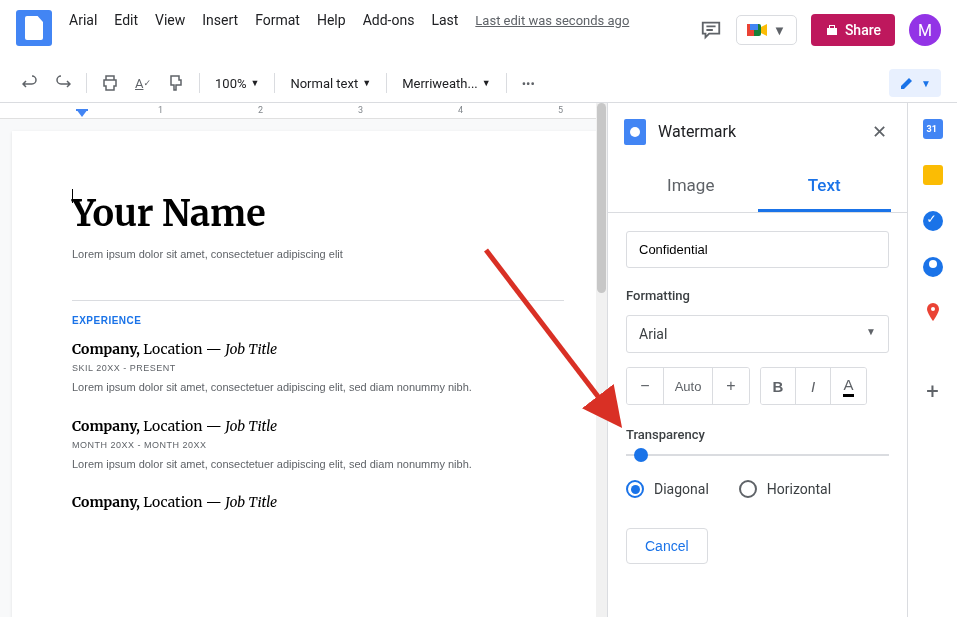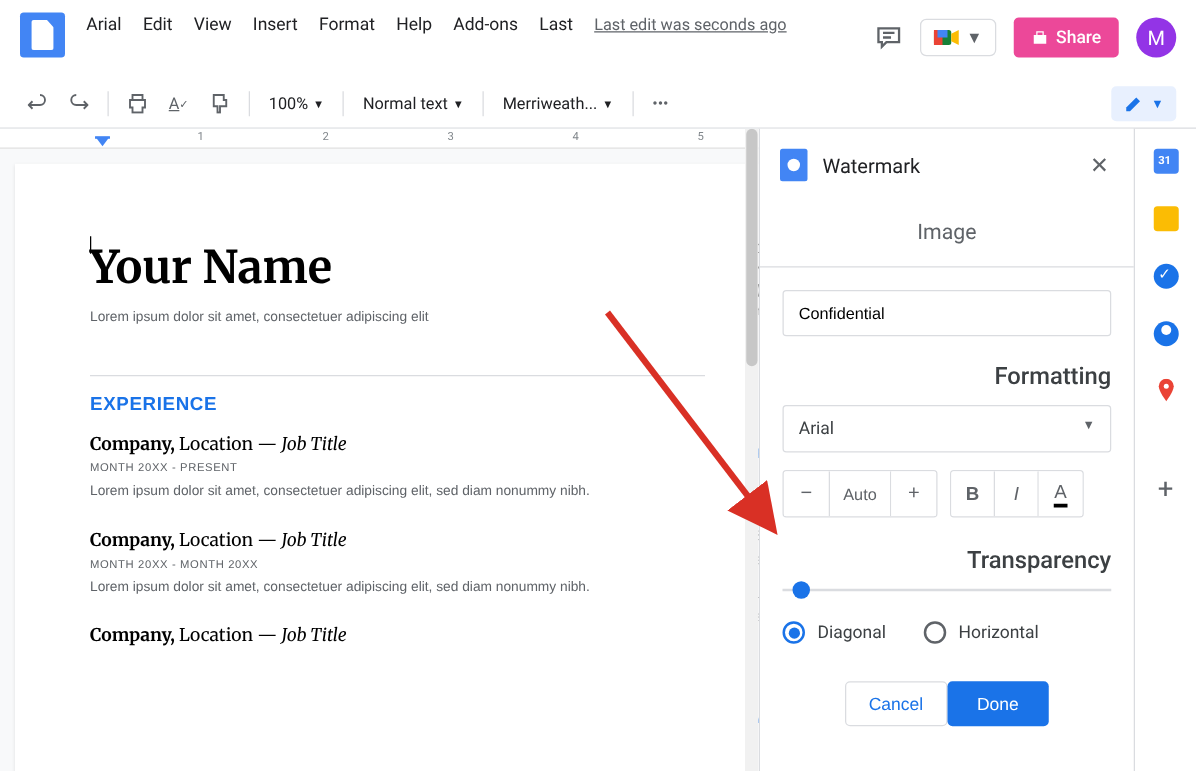--- a/index.html
+++ b/index.html
@@ -11,38 +11,38 @@
 .title-row { display: flex; align-items: center; gap: 12px; margin-bottom: 3px; }
 .doc-title { font-size: 18px; color: #5f6368; font-weight: 400; }
 .title-icons { display: flex; gap: 10px; color: #5f6368; }
 .title-icons span { cursor: pointer; }
 .menu-bar { display: flex; gap: 3px; align-items: center; font-size: 14px; color: #202124; }
 .menu-bar span { padding: 4px 7px; cursor: pointer; border-radius: 3px; }
 .last-edit { color: #5f6368; text-decoration: underline; font-size: 13px; }
 .header-right { display: flex; align-items: center; gap: 14px; margin-top: 6px; }
 .comment-icon { width: 22px; height: 22px; color: #5f6368; cursor: pointer; }
 .meet-btn { display: flex; align-items: center; padding: 6px 10px; border: 1px solid #dadce0; border-radius: 5px; cursor: pointer; gap: 4px; }
-.share-btn { display: flex; align-items: center; gap: 6px; background: #ec4899; color: #fff; padding: 8px 14px; border-radius: 4px; font-size: 14px; font-weight: 500; cursor: pointer; }
+.share-btn { display: flex; align-items: center; gap: 6px; background: #be185d; color: #fff; padding: 8px 14px; border-radius: 4px; font-size: 14px; font-weight: 500; cursor: pointer; }
 .avatar { width: 32px; height: 32px; border-radius: 50%; background: #9334e6; color: #fff; display: flex; align-items: center; justify-content: center; font-size: 16px; cursor: pointer; }
 .toolbar { display: flex; align-items: center; padding: 5px 16px; border-bottom: 1px solid #dadce0; gap: 5px; height: 39px; }
 .tb-btn { padding: 5px 6px; color: #5f6368; cursor: pointer; border-radius: 3px; display: flex; align-items: center; }
 .tb-sep { width: 1px; height: 20px; background: #dadce0; margin: 0 4px; }
 .tb-dropdown { display: flex; align-items: center; gap: 4px; padding: 4px 6px; color: #202124; cursor: pointer; font-size: 13px; }
 .edit-mode { margin-left: auto; background: #e8f0fe; padding: 6px 10px; border-radius: 4px; display: flex; align-items: center; gap: 6px; color: #1a73e8; cursor: pointer; }
 .main-area { display: flex; height: calc(617px - 64px - 39px); }
 .doc-area { flex: 1; background: #f8f9fa; position: relative; overflow: hidden; }
 .ruler { height: 16px; background: #fff; border-bottom: 1px solid #e0e0e0; font-size: 9px; color: #80868b; position: relative; padding-left: 58px; }
 .ruler-mark { position: absolute; top: 2px; }
 .ruler-indent { position: absolute; left: 76px; top: 6px; }
 .page { background: #fff; margin: 12px 0 0 12px; width: 612px; min-height: 800px; padding: 60px 60px 0 60px; box-shadow: 0 1px 3px rgba(0,0,0,0.1); position: relative; font-family: Georgia, serif; }
 .cursor-line { position: absolute; left: 60px; top: 58px; width: 1px; height: 14px; background: #000; }
 .doc-name { font-family: 'Merriweather', Georgia, serif; font-size: 36px; font-weight: 700; color: #000; margin-bottom: 12px; }
 .doc-tagline { font-size: 11px; color: #5f6368; font-family: Arial, sans-serif; margin-bottom: 40px; }
 .doc-divider { border: none; border-top: 1px solid #dadce0; margin-bottom: 14px; }
-.section-head { font-size: 15px; font-weight: 700; color: #1a73e8; letter-spacing: 0.5px; margin-bottom: 14px; font-family: Arial, sans-serif; }
+.section-head { font-size: 10px; font-weight: 700; color: #1a73e8; letter-spacing: 0.5px; margin-bottom: 14px; font-family: Arial, sans-serif; }
 .job { margin-bottom: 20px; }
 .job-line { font-family: 'Merriweather', Georgia, serif; font-size: 14px; color: #000; margin-bottom: 5px; }
 .job-line b { font-weight: 700; }
 .job-line i { font-style: italic; }
 .job-date { font-size: 9px; color: #5f6368; letter-spacing: 0.5px; margin-bottom: 6px; font-family: Arial, sans-serif; }
 .job-desc { font-size: 11px; color: #5f6368; font-family: Arial, sans-serif; line-height: 1.6; }
 .right-col-text { position: absolute; right: 0; top: 60px; font-size: 11px; color: #000; font-family: Arial, sans-serif; line-height: 1.5; text-align: left; }
 .skills-head { position: absolute; right: 0; top: 226px; font-size: 11px; font-weight: 700; color: #1a73e8; letter-spacing: 0.5px; font-family: Arial, sans-serif; }
 .skills-body { position: absolute; right: 0; top: 250px; font-size: 11px; color: #5f6368; font-family: Arial, sans-serif; line-height: 1.75; }
 .awards-head { position: absolute; right: 0; top: 438px; font-size: 11px; font-weight: 700; color: #1a73e8; letter-spacing: 0.5px; font-family: Arial, sans-serif; }
@@ -51,38 +51,38 @@
 .sb-header { display: flex; align-items: center; padding: 14px 16px; gap: 12px; border-bottom: 1px solid transparent; }
 .sb-icon { width: 22px; height: 26px; background: #4285f4; border-radius: 2px; position: relative; }
 .sb-icon::after { content: ""; position: absolute; width: 10px; height: 10px; background: #fff; border-radius: 50%; top: 8px; left: 6px; }
 .sb-title { font-size: 16px; color: #202124; flex: 1; }
 .sb-close { font-size: 18px; color: #5f6368; cursor: pointer; padding: 4px; }
 .sb-tabs { display: flex; padding: 0 16px; border-bottom: 1px solid #dadce0; }
 .sb-tab { flex: 1; text-align: center; padding: 14px 0; font-size: 17px; color: #5f6368; cursor: pointer; border-bottom: 3px solid transparent; }
 .sb-tab.active { color: #1a73e8; border-bottom-color: #1a73e8; font-weight: 500; }
 .sb-content { padding: 18px; }
 .sb-input { width: 100%; padding: 10px 12px; border: 1px solid #dadce0; font-size: 13px; border-radius: 3px; margin-bottom: 20px; }
-.sb-label { font-size: 19px; color: #3c4043; margin-bottom: 12px; font-weight: 500; text-align: right; }
+.sb-label { font-size: 13px; color: #3c4043; margin-bottom: 12px; font-weight: 500; }
 .font-select { width: 100%; padding: 10px 12px; border: 1px solid #dadce0; border-radius: 3px; display: flex; justify-content: space-between; align-items: flex-start; margin-bottom: 14px; cursor: pointer; font-size: 14px; }
 .format-row { display: flex; gap: 10px; margin-bottom: 22px; }
 .size-group { display: flex; border: 1px solid #dadce0; border-radius: 3px; overflow: hidden; }
 .size-btn { width: 36px; height: 36px; border: none; background: #fff; display: flex; align-items: center; justify-content: center; cursor: pointer; font-size: 16px; color: #5f6368; }
 .size-mid { width: 50px; border-left: 1px solid #dadce0; border-right: 1px solid #dadce0; font-size: 13px; }
 .style-group { display: flex; border: 1px solid #dadce0; border-radius: 3px; overflow: hidden; }
 .style-btn { width: 35px; height: 36px; border: none; background: #fff; display: flex; align-items: center; justify-content: center; cursor: pointer; color: #5f6368; font-size: 15px; }
 .style-btn:not(:last-child) { border-right: 1px solid #dadce0; }
 .slider-wrap { margin-bottom: 24px; }
 .slider { width: 100%; height: 2px; background: #dadce0; position: relative; margin-top: 12px; cursor: pointer; }
 .slider-thumb { position: absolute; left: 8px; top: -6px; width: 14px; height: 14px; background: #1a73e8; border-radius: 50%; }
 .radio-row { display: flex; gap: 30px; margin-bottom: 30px; text-align: center; }
 .radio-opt { display: flex; align-items: center; gap: 10px; cursor: pointer; font-size: 14px; }
 .radio-circ { width: 18px; height: 18px; border: 2px solid #5f6368; border-radius: 50%; display: flex; align-items: center; justify-content: center; }
 .radio-circ.checked { border-color: #1a73e8; }
 .radio-circ.checked::after { content: ""; width: 9px; height: 9px; background: #1a73e8; border-radius: 50%; }
-.sb-actions { display: flex; justify-content: center; }
+.sb-actions { display: flex; justify-content: flex-start; gap: 10px; }
 .btn-cancel { padding: 9px 18px; border: 1px solid #dadce0; background: #fff; color: #1a73e8; border-radius: 4px; font-size: 14px; cursor: pointer; font-weight: 500; }
 .btn-done { padding: 9px 24px; border: none; background: #1a73e8; color: #fff; border-radius: 4px; font-size: 14px; cursor: pointer; font-weight: 500; }
 
 .right-bar { width: 50px; border-left: 1px solid #dadce0; display: flex; flex-direction: column; align-items: center; padding-top: 16px; gap: 26px; }
 .rb-icon { width: 20px; height: 20px; cursor: pointer; border-radius: 3px; }
 .rb-cal { background: #4285f4; position:relative; }
 .rb-cal::after{content:"31"; position:absolute; color:#fff; font-size:9px; font-weight:bold; top:5px; left:4px;}
 .rb-keep { background: #fbbc04; }
 .rb-tasks { background: #1a73e8; border-radius:50%; position:relative;}
 .rb-tasks::after{content:"✓"; color:#fff; position:absolute; top:1px; left:4px; font-size:12px;}
@@ -204,21 +204,21 @@
       <span class="ruler-mark" style="left:558px">5</span>
     </div>
     <div class="page">
       <div class="cursor-line"></div>
       <div class="doc-name">Your Name</div>
       <div class="doc-tagline">Lorem ipsum dolor sit amet, consectetuer adipiscing elit</div>
       <hr class="doc-divider">
       <div class="section-head">EXPERIENCE</div>
       <div class="job">
         <div class="job-line"><b>Company,</b> Location — <i>Job Title</i></div>
-        <div class="job-date">MONTH 20XX - PRESENT</div>
+        <div class="job-date">SKIL 20XX - PRESENT</div>
         <div class="job-desc">Lorem ipsum dolor sit amet, consectetuer adipiscing elit, sed diam nonummy nibh.</div>
       </div>
       <div class="job">
         <div class="job-line"><b>Company,</b> Location — <i>Job Title</i></div>
         <div class="job-date">MONTH 20XX - MONTH 20XX</div>
         <div class="job-desc">Lorem ipsum dolor sit amet, consectetuer adipiscing elit, sed diam nonummy nibh.</div>
       </div>
       <div class="job">
         <div class="job-line"><b>Company,</b> Location — <i>Job Title</i></div>
       </div>
@@ -246,20 +246,21 @@
   </div>
 
   <div class="sidebar">
     <div class="sb-header">
       <div class="sb-icon"></div>
       <div class="sb-title">Watermark</div>
       <div class="sb-close">✕</div>
     </div>
     <div class="sb-tabs">
       <div class="sb-tab">Image</div>
+      <div class="sb-tab active">Text</div>
     </div>
     <div class="sb-content">
       <input class="sb-input" value="Confidential" style="">
       <div class="sb-label">Formatting</div>
       <div class="font-select">
         <span>Arial</span>
           <span style="color:#5f6368;font-size:10px">▼</span>
       </div>
       <div class="format-row">
         <div class="size-group">
@@ -290,21 +291,20 @@
           <div class="radio-circ checked"></div>
           <span>Diagonal</span>
         </div>
         <div class="radio-opt">
           <div class="radio-circ"></div>
           <span>Horizontal</span>
         </div>
       </div>
       <div class="sb-actions">
         <button class="btn-cancel">Cancel</button>
-        <button class="btn-done">Done</button>
       </div>
     </div>
   </div>
 
   <div class="right-bar">
     <div class="rb-icon rb-cal"></div>
     <div class="rb-icon rb-keep"></div>
     <div class="rb-icon rb-tasks"></div>
     <div class="rb-icon rb-contacts"></div>
     <div class="rb-icon">

